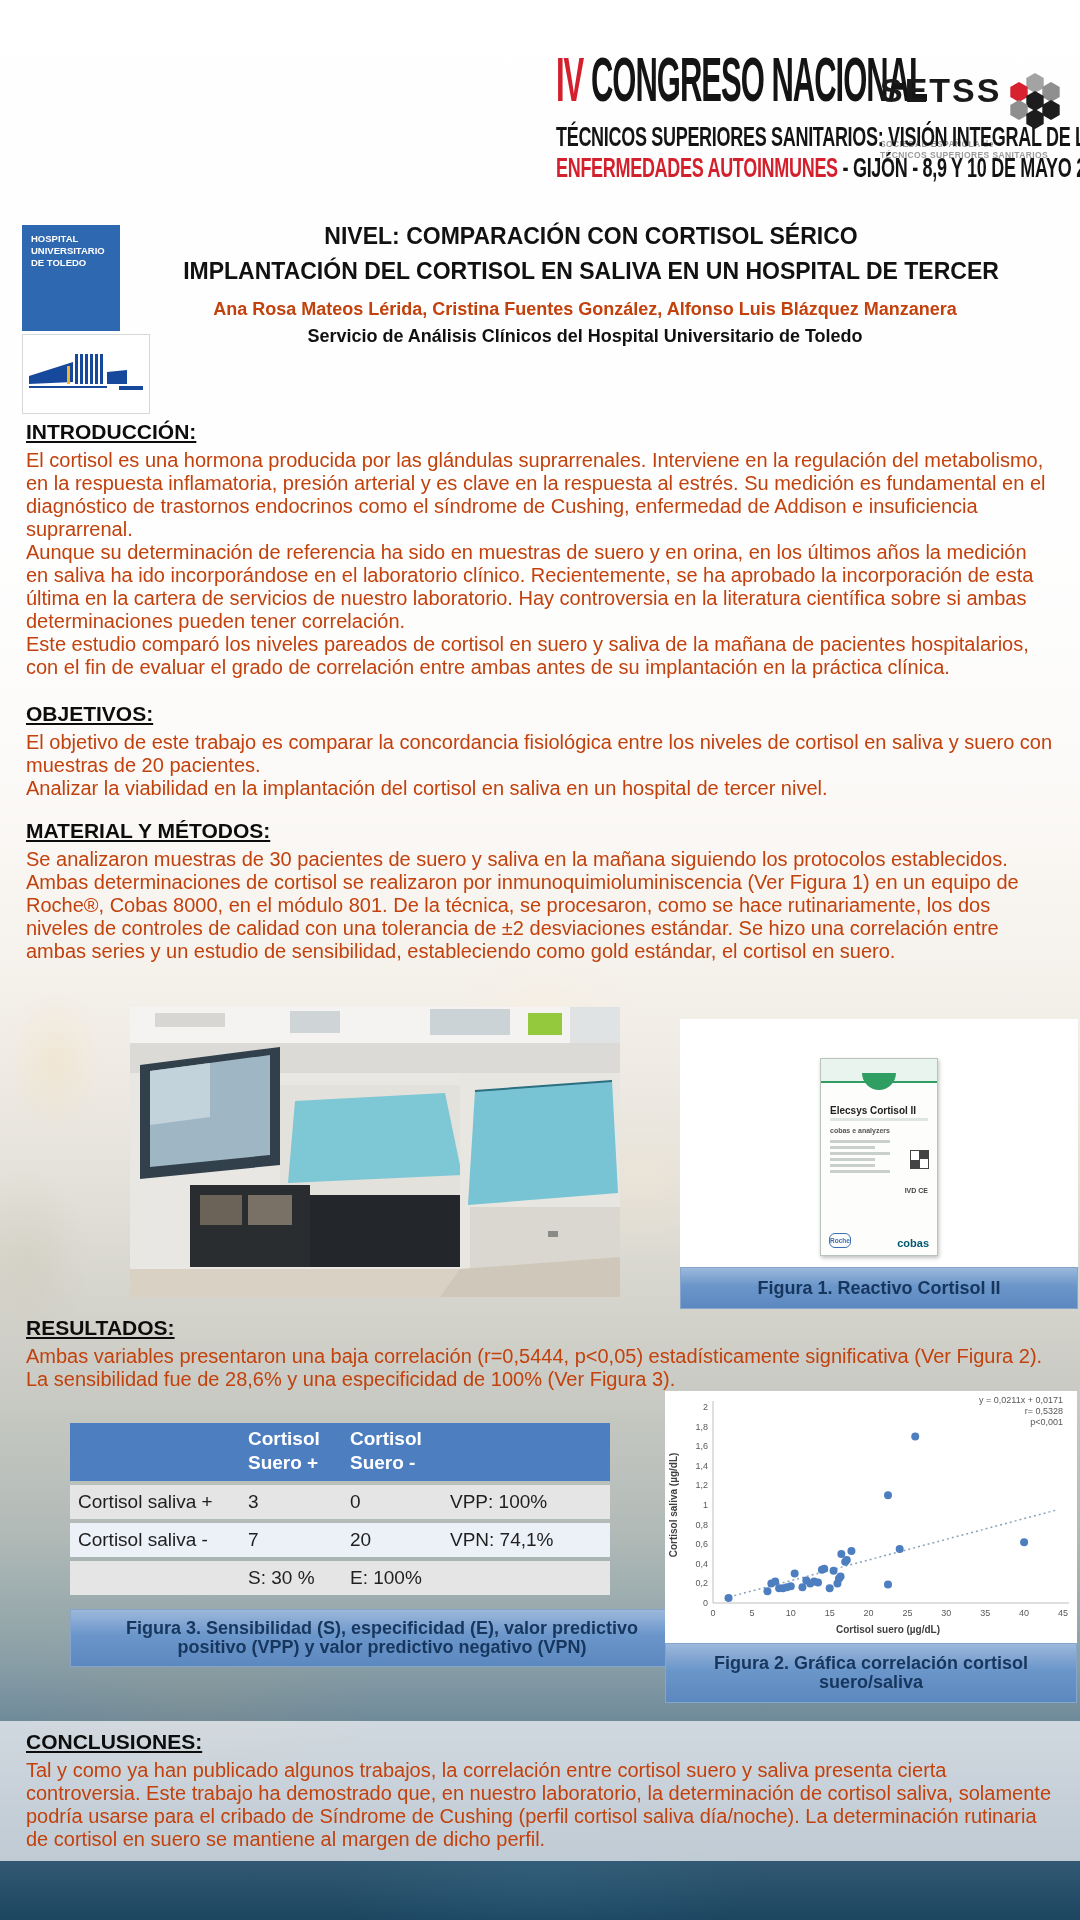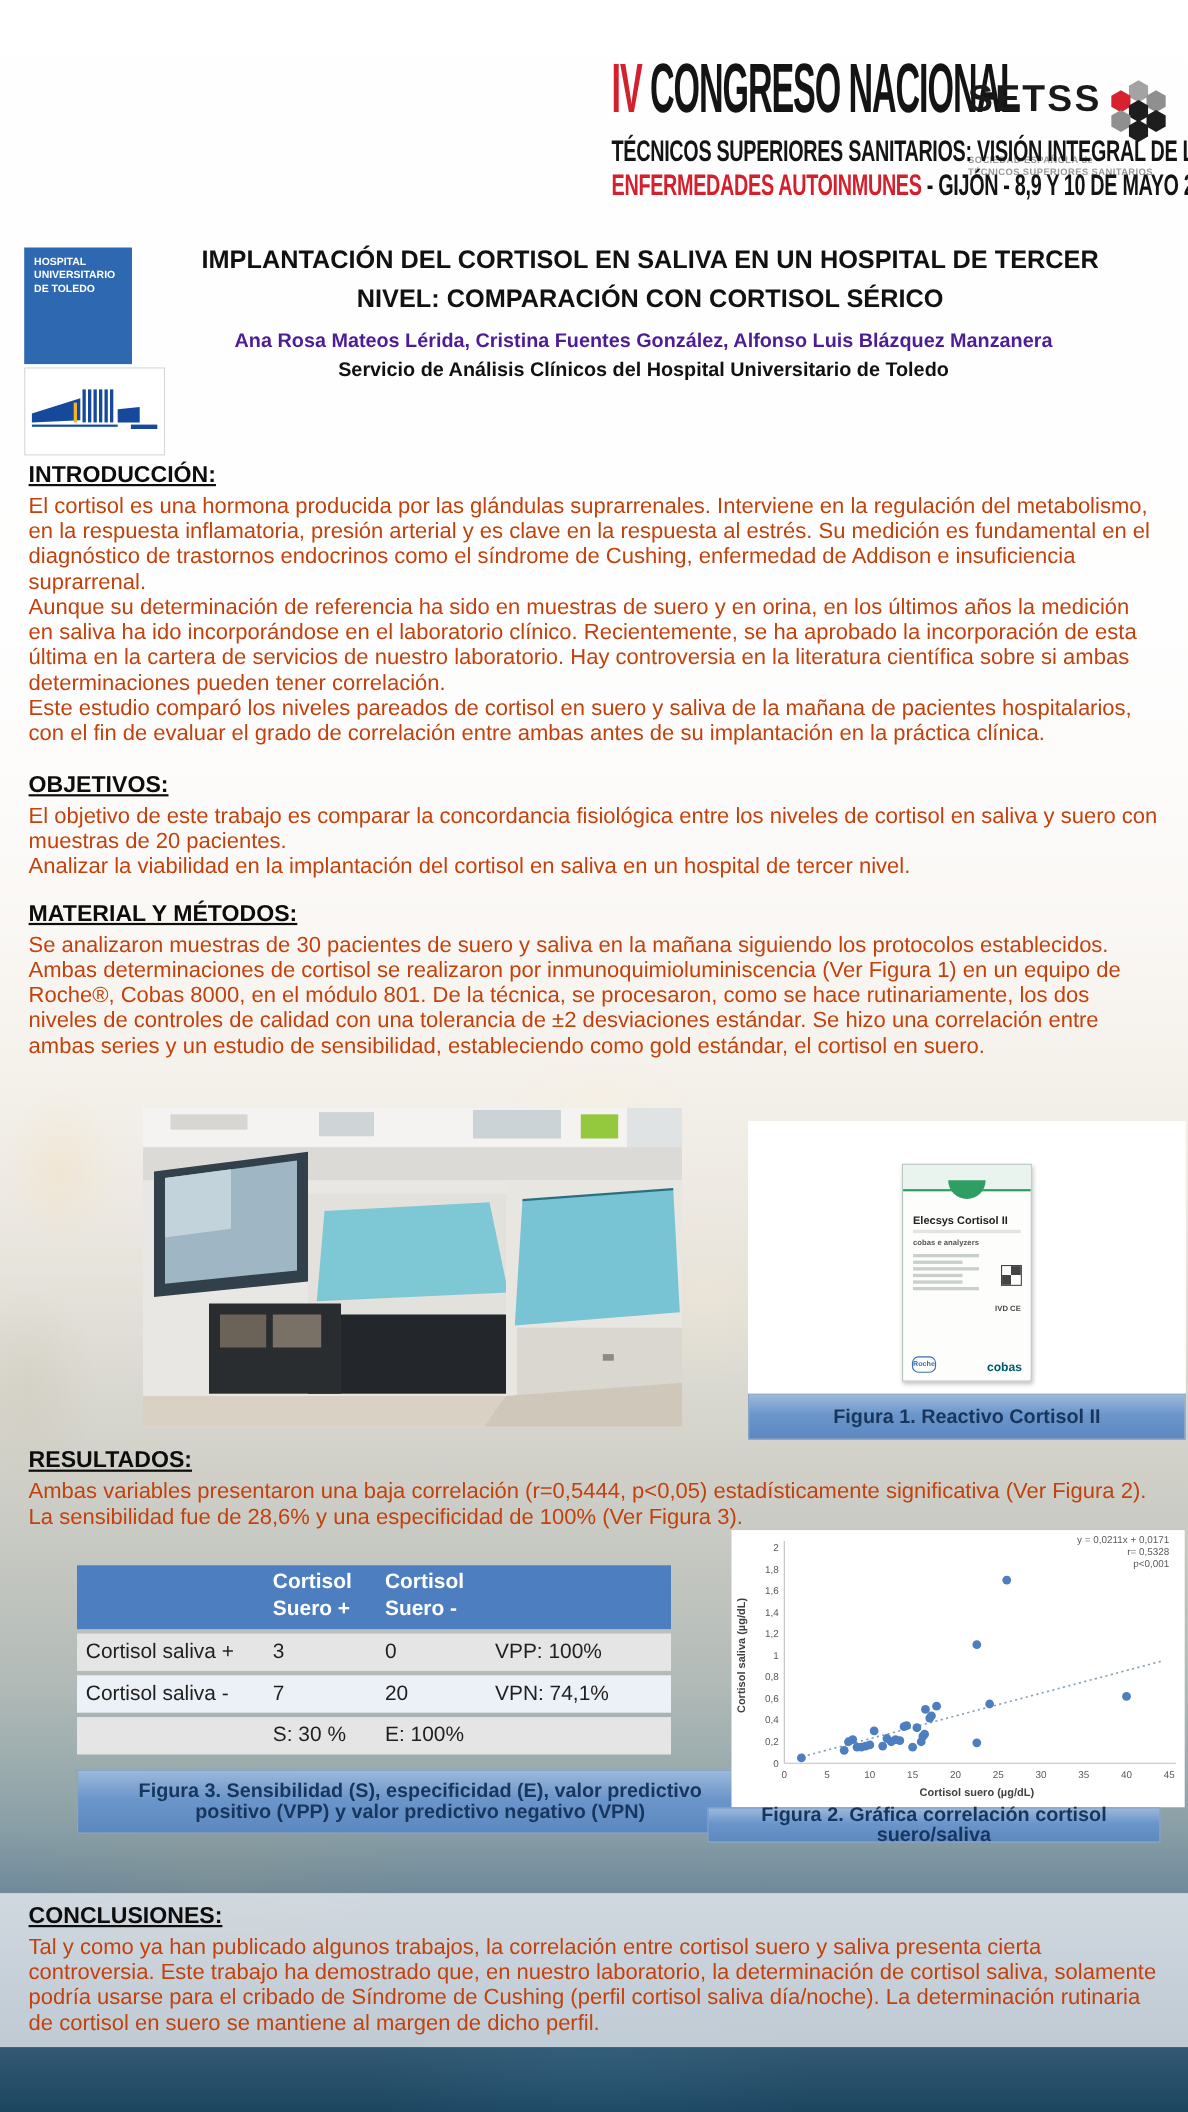--- a/index.html
+++ b/index.html
@@ -39,21 +39,21 @@
     transform:scaleY(1.5);transform-origin:0 0;white-space:nowrap;}
   
   .title-zone{height:204px;}
   .hosp-logo{position:absolute;left:22px;top:10px;width:128px;}
   .hosp-sq{width:98px;height:106px;background:#2e68b0;color:#fff;font-size:9.5px;
     font-weight:bold;line-height:12px;padding:8px 0 0 9px;box-sizing:border-box;}
   .hosp-glyph{width:128px;height:80px;background:#fff;border:1px solid #d7d7d7;margin-top:3px;
     display:flex;align-items:center;justify-content:center;box-sizing:border-box;}
   .main-title{margin:0 48px 0 150px;text-align:center;font-weight:bold;font-size:23px;
     line-height:35px;color:#111;padding-top:4px;}
-  .authors{text-align:center;font-weight:bold;font-size:18px;margin:10px 60px 0 150px;color:#4c1d95;}
+  .authors{text-align:center;font-weight:bold;font-size:18px;margin:10px 60px 0 150px;color:#c2410c;}
   .affil{text-align:center;font-weight:bold;font-size:18px;margin:6px 60px 0 150px;color:#111;}
   
   .pad{padding:0 26px;}
   .sec-h{font-size:21px;font-weight:bold;text-decoration:underline;color:#0d0d0d;
     margin:0 0 4px 0;line-height:26px;}
   .body-t{font-size:20px;line-height:23px;color:#c2410c;margin:0;}
   .mt22{margin-top:22px;} .mt18{margin-top:18px;}
   
   .figures1{height:352px;}
   .lab-photo{position:absolute;left:130px;top:44px;width:490px;height:290px;}
@@ -83,21 +83,21 @@
   
   .figures2{height:330px;}
   .ctable{position:absolute;left:70px;top:32px;width:540px;font-size:19px;}
   .trow{display:grid;grid-template-columns:170px 102px 100px 168px;margin-bottom:4px;}
   .trow>div{padding:6px 8px;box-sizing:border-box;}
   .thead{background:#4d7ebf;color:#fff;font-weight:bold;line-height:24px;min-height:56px;}
   .thead>div{padding-top:4px;}
   .rA{background:#e5e5e5;} .rB{background:#ecf0f7;}
   .fig3-cap{position:absolute;left:70px;top:218px;width:624px;height:58px;padding:6px 26px;}
   .chart-panel{position:absolute;left:665px;top:0;width:412px;height:252px;background:#fff;}
-  .fig2-cap{position:absolute;left:643px;top:252px;width:412px;height:32px;}
+  .fig2-cap{position:absolute;left:665px;top:252px;width:412px;height:60px;}
   .tk{font-size:9px;fill:#595959;font-family:"Liberation Sans",sans-serif;}
   .axt{font-size:10px;font-weight:bold;fill:#3f3f3f;font-family:"Liberation Sans",sans-serif;}
   
   .concl{background:rgba(246,247,249,.72);padding-top:8px;padding-bottom:10px;}
 </style>
 </head>
 <body>
 
 <div class="poster">
   <div class="bg-base"></div>
@@ -151,22 +151,22 @@
             <rect x="68" y="8" width="3" height="30"></rect>
               <rect x="73" y="8" width="3" height="30"></rect>
           </g>
           <polygon points="80,26 100,24 100,38 80,38" fill="#16489c"></polygon>
           <rect x="92" y="40" width="24" height="4" fill="#16489c"></rect>
           <rect x="2" y="40" width="78" height="2" fill="#16489c"></rect>
         </svg>
       </div>
     </div>
     <div class="main-title">
+      <div>NIVEL: COMPARACIÓN CON CORTISOL SÉRICO</div>
       <div>IMPLANTACIÓN DEL CORTISOL EN SALIVA EN UN HOSPITAL DE TERCER</div>
-      <div>NIVEL: COMPARACIÓN CON CORTISOL SÉRICO</div>
     </div>
     <div class="authors">Ana Rosa Mateos Lérida, Cristina Fuentes González, Alfonso Luis Blázquez Manzanera</div>
     <div class="affil">Servicio de Análisis Clínicos del Hospital Universitario de Toledo</div>
   </div>
 
   <div class="pad zone">
     <div class="sec-h">INTRODUCCIÓN:</div>
     <p class="body-t">El cortisol es una hormona producida por las glándulas suprarrenales. Interviene en la regulación del metabolismo, en la respuesta inflamatoria, presión arterial y es clave en la respuesta al estrés. Su medición es fundamental en el diagnóstico de trastornos endocrinos como el síndrome de Cushing, enfermedad de Addison e insuficiencia suprarrenal.</p>
     <p class="body-t">Aunque su determinación de referencia ha sido en muestras de suero y en orina, en los últimos años la medición en saliva ha ido incorporándose en el laboratorio clínico. Recientemente, se ha aprobado la incorporación de esta última en la cartera de servicios de nuestro laboratorio. Hay controversia en la literatura científica sobre si ambas determinaciones pueden tener correlación.</p>
     <p class="body-t">Este estudio comparó los niveles pareados de cortisol en suero y saliva de la mañana de pacientes hospitalarios, con el fin de evaluar el grado de correlación entre ambas antes de su implantación en la práctica clínica.</p>

